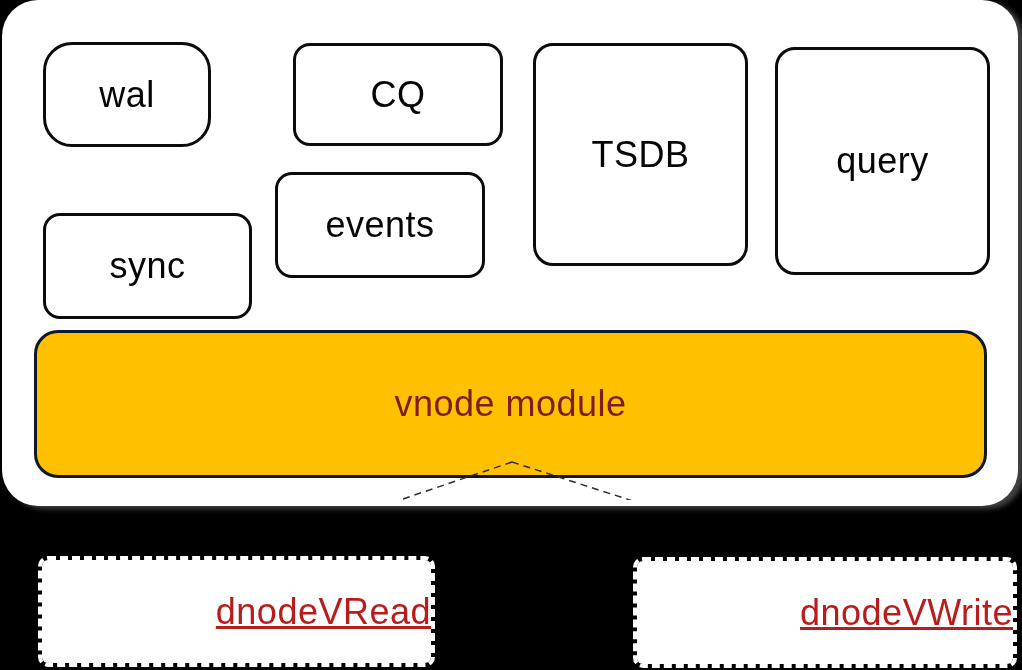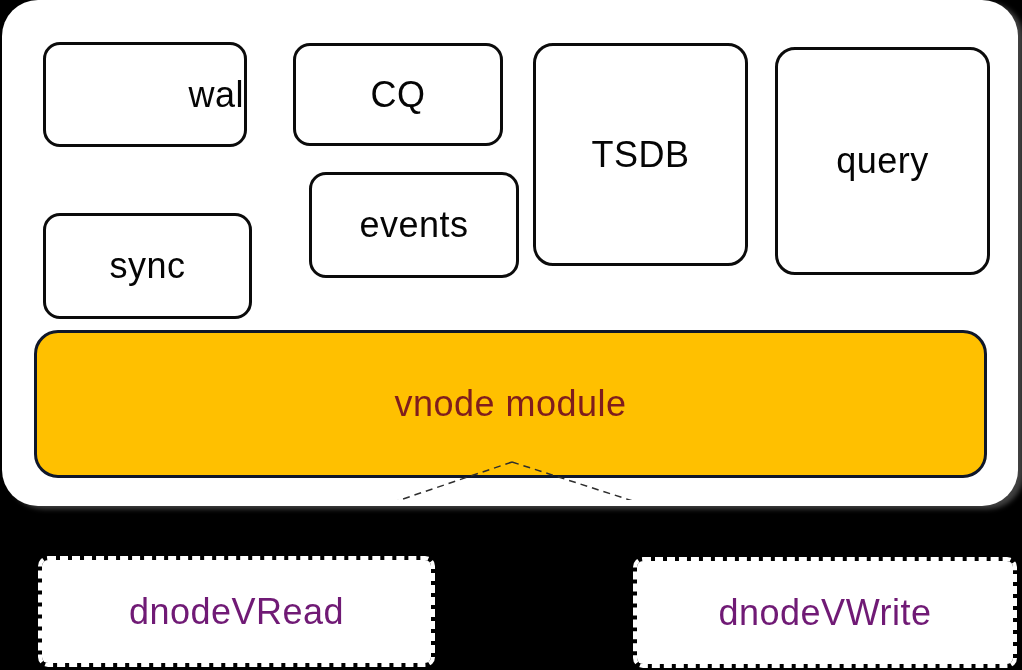--- a/index.html
+++ b/index.html
@@ -31,24 +31,24 @@
     box-sizing: border-box;
     background: #ffffff;
     border: 3px solid #0b0b0b;
     display: flex;
     align-items: center;
     justify-content: center;
     font-size: 36px;
     color: #050505;
     letter-spacing: 0.5px;
   }
-  .box-wal    { left: 35px;  top: 36px;  width: 204px; height: 105px; border-radius: 17px; justify-content: flex-end; }
+  .box-wal    { left: 35px;  top: 36px;  width: 168px; height: 105px; border-radius: 29px; }
   .box-cq     { left: 285px; top: 37px;  width: 210px; height: 103px; border-radius: 17px; }
   .box-sync   { left: 35px;  top: 166px; width: 209px; height: 106px; border-radius: 17px; margin-top: 41px; }
-  .box-events { left: 301px; top: 166px; width: 210px; height: 106px; border-radius: 17px; }
+  .box-events { left: 267px; top: 166px; width: 210px; height: 106px; border-radius: 17px; }
   .box-tsdb   { left: 525px; top: 37px;  width: 215px; height: 223px; border-radius: 20px; }
   .box-query  { left: 767px; top: 41px;  width: 215px; height: 228px; border-radius: 20px; }
   
   .vnode-bar {
     position: absolute;
     left: 26px; top: 324px;
     width: 953px; height: 148px;
     box-sizing: border-box;
     border: 3px solid #0f172a;
     border-radius: 24px;
@@ -68,24 +68,25 @@
   
   .dnode-box {
     position: absolute;
     box-sizing: border-box;
     background: #ffffff;
     background-clip: padding-box;
     border: 4px dashed #ffffff;
     border-radius: 10px;
     display: flex;
     align-items: center;
-    justify-content: center;
+    justify-content: flex-end;
     font-size: 36px;
-    color: #701a75;
+    color: #b91c1c;
     letter-spacing: 0.5px;
+    text-decoration: underline;
   }
   .dnode-read  { left: 38px;  top: 556px; width: 397px; height: 111px; }
   .dnode-write { left: 633px; top: 557px; width: 384px; height: 111px; }
 </style>
 </head>
 <body>
 
 <div id="canvas" style="background: rgb(0, 0, 0);">
 
   <div class="vnode-container" style="background: rgb(255, 255, 255);">

